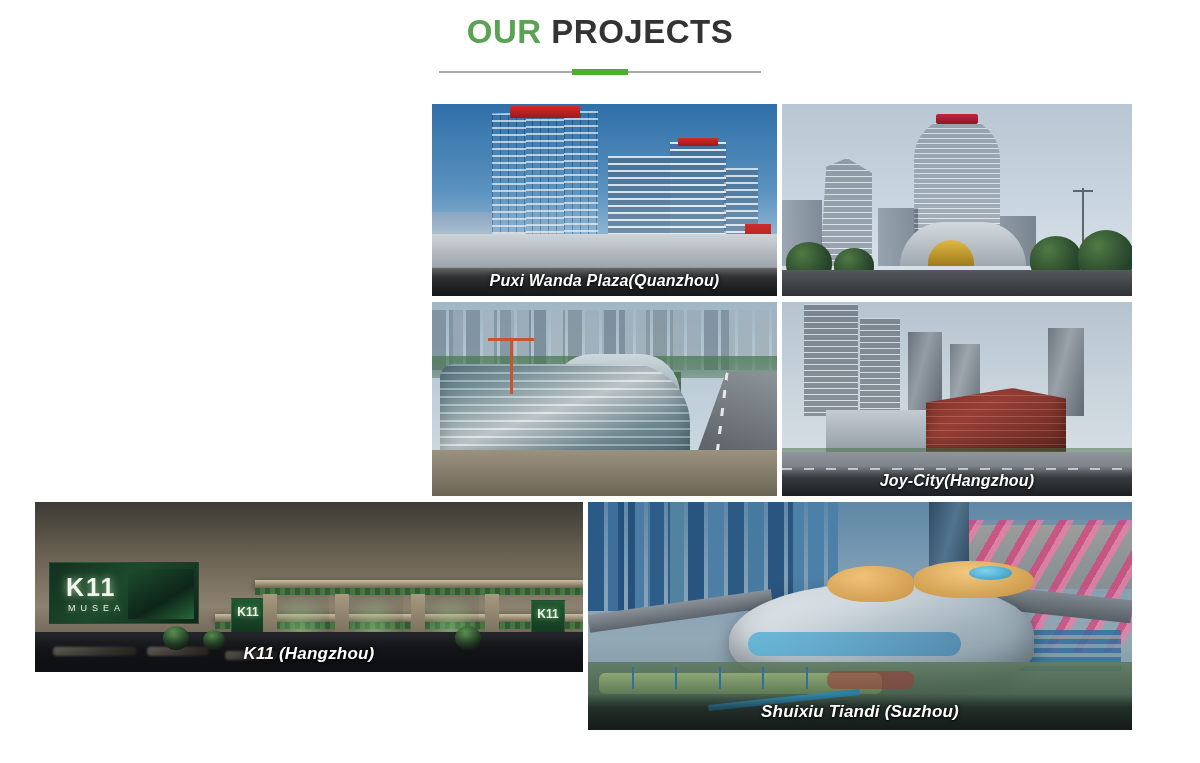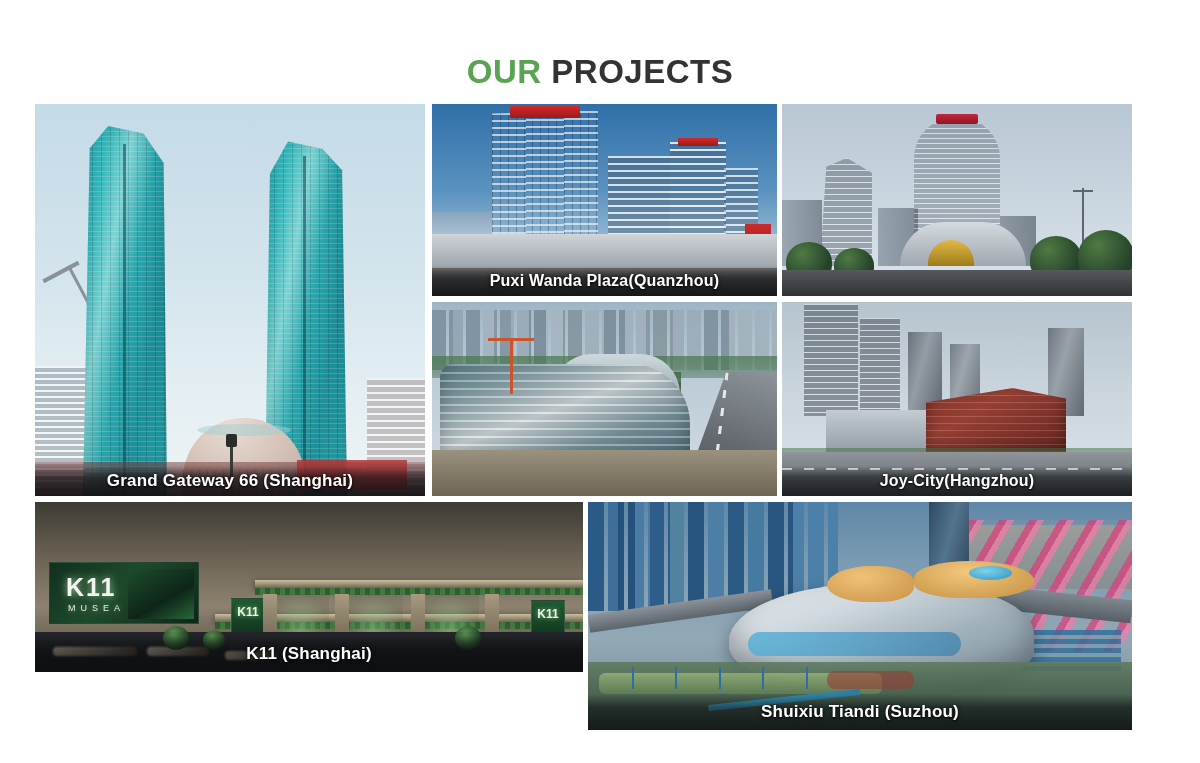--- a/index.html
+++ b/index.html
@@ -8,21 +8,21 @@
     background:#ffffff;
     font-family:"Liberation Sans", sans-serif;
     overflow:hidden;
   }
   .page { position:relative; width:1200px; height:763px; }
 
   
   .header { width:100%; padding-top:12px; text-align:center; }
   .title {
     font-size:33px; font-weight:bold; letter-spacing:0.5px;
-    line-height:40px; white-space:nowrap;margin-top:40px;
+    line-height:40px; white-space:nowrap;
   }
   .title .w1 { color:#5aa352; }
   .title .w2 { color:#333333; }
 
   .rule-wrap {
     position:relative; width:322px; height:10px;
     margin:15px auto 0; 
   }
   .rule-line {
     position:absolute; left:0; top:4px; width:322px; height:2px;
@@ -41,21 +41,21 @@
   }
   .photo { position:absolute; inset:0; overflow:hidden; }
 
   .caption-band {
     position:absolute; left:0; right:0; bottom:0; height:30px;
     background:linear-gradient(to bottom, rgba(10,12,14,0) 0%, rgba(10,12,14,0.55) 38%, rgba(12,14,16,0.78) 100%);
     display:flex; align-items:center; justify-content:center;
     pointer-events:none;
   }
   .caption {
-    color:#ffffff; font-weight:bold;
+    color:#ffffff; font-style:italic; font-weight:bold;
     font-size:16px; letter-spacing:0.2px; white-space:nowrap;
     text-shadow:0 1px 2px rgba(0,0,0,0.85), 0 0 4px rgba(0,0,0,0.6);
   }
   .cap-lg { font-size:17px; }
 
   
   #c0 { left:0;    top:0;   width:390px; height:392px; }
   #c1 { left:397px; top:0;   width:345px; height:192px; }
   #c2 { left:747px; top:0;   width:350px; height:192px; }
   #c3 { left:397px; top:198px; width:345px; height:194px; }
@@ -339,39 +339,20 @@
       <span class="w1">OUR</span><span>&nbsp;</span><span class="w2">PROJECTS</span>
     </div>
     <div class="rule-wrap">
       <div class="rule-line"></div>
       <div class="rule-accent"></div>
     </div>
   </div>
 
   <div class="grid">
 
-    <div class="card" id="c0">
-      <div class="photo">
-        <div class="gg-sky"></div>
-        <div class="gg-crane"></div>
-        <div class="gg-left-bldg"></div>
-        <div class="gg-right-bldg"></div>
-        <div class="gg-tower gg-t1"></div>
-        <div class="gg-tower gg-t2"></div>
-        <div class="gg-seam" style="left:88px; top:40px; height:352px;"></div>
-        <div class="gg-seam" style="left:268px; top:52px; height:340px;"></div>
-        <div class="gg-dome"></div>
-        <div class="gg-ground"></div>
-        <div class="gg-red"></div>
-        <div class="gg-light"></div>
-      </div>
-      <div class="caption-band">
-        <span class="caption cap-lg">Grand Gateway 66 (Shanghai)</span>
-      </div>
-    </div>
 
     <div class="card" id="c1">
       <div class="photo">
         <div class="pw-sky"></div>
         <div class="pw-far"></div>
         <div class="pw-w3"></div>
         <div class="pw-w1"></div>
         <div class="pw-w2"></div>
         <div class="pw-main"></div>
         <div class="pw-sign"></div>
@@ -475,21 +456,21 @@
 
         <div class="k-street"></div>
         <div class="k-car" style="left:18px;  width:84px;"></div>
         <div class="k-car" style="left:112px; width:62px;"></div>
         <div class="k-car" style="left:190px; width:52px; bottom:12px;"></div>
         <div class="k-tree" style="left:128px; width:26px; height:24px;"></div>
         <div class="k-tree" style="left:168px; width:22px; height:20px;"></div>
         <div class="k-tree" style="left:420px; width:26px; height:24px;"></div>
       </div>
       <div class="caption-band" style="height:36px;">
-        <span class="caption cap-lg">K11 (Shanghai)</span>
+        <span class="caption cap-lg">K11 (Hangzhou)</span>
       </div>
     </div>
 
     <div class="card" id="c6">
       <div class="photo">
         <div class="sx-bg"></div>
         <div class="sx-city"></div>
         <div class="sx-grayzone"></div>
         <div class="sx-pink"></div>
         <div class="sx-towerR"></div>

